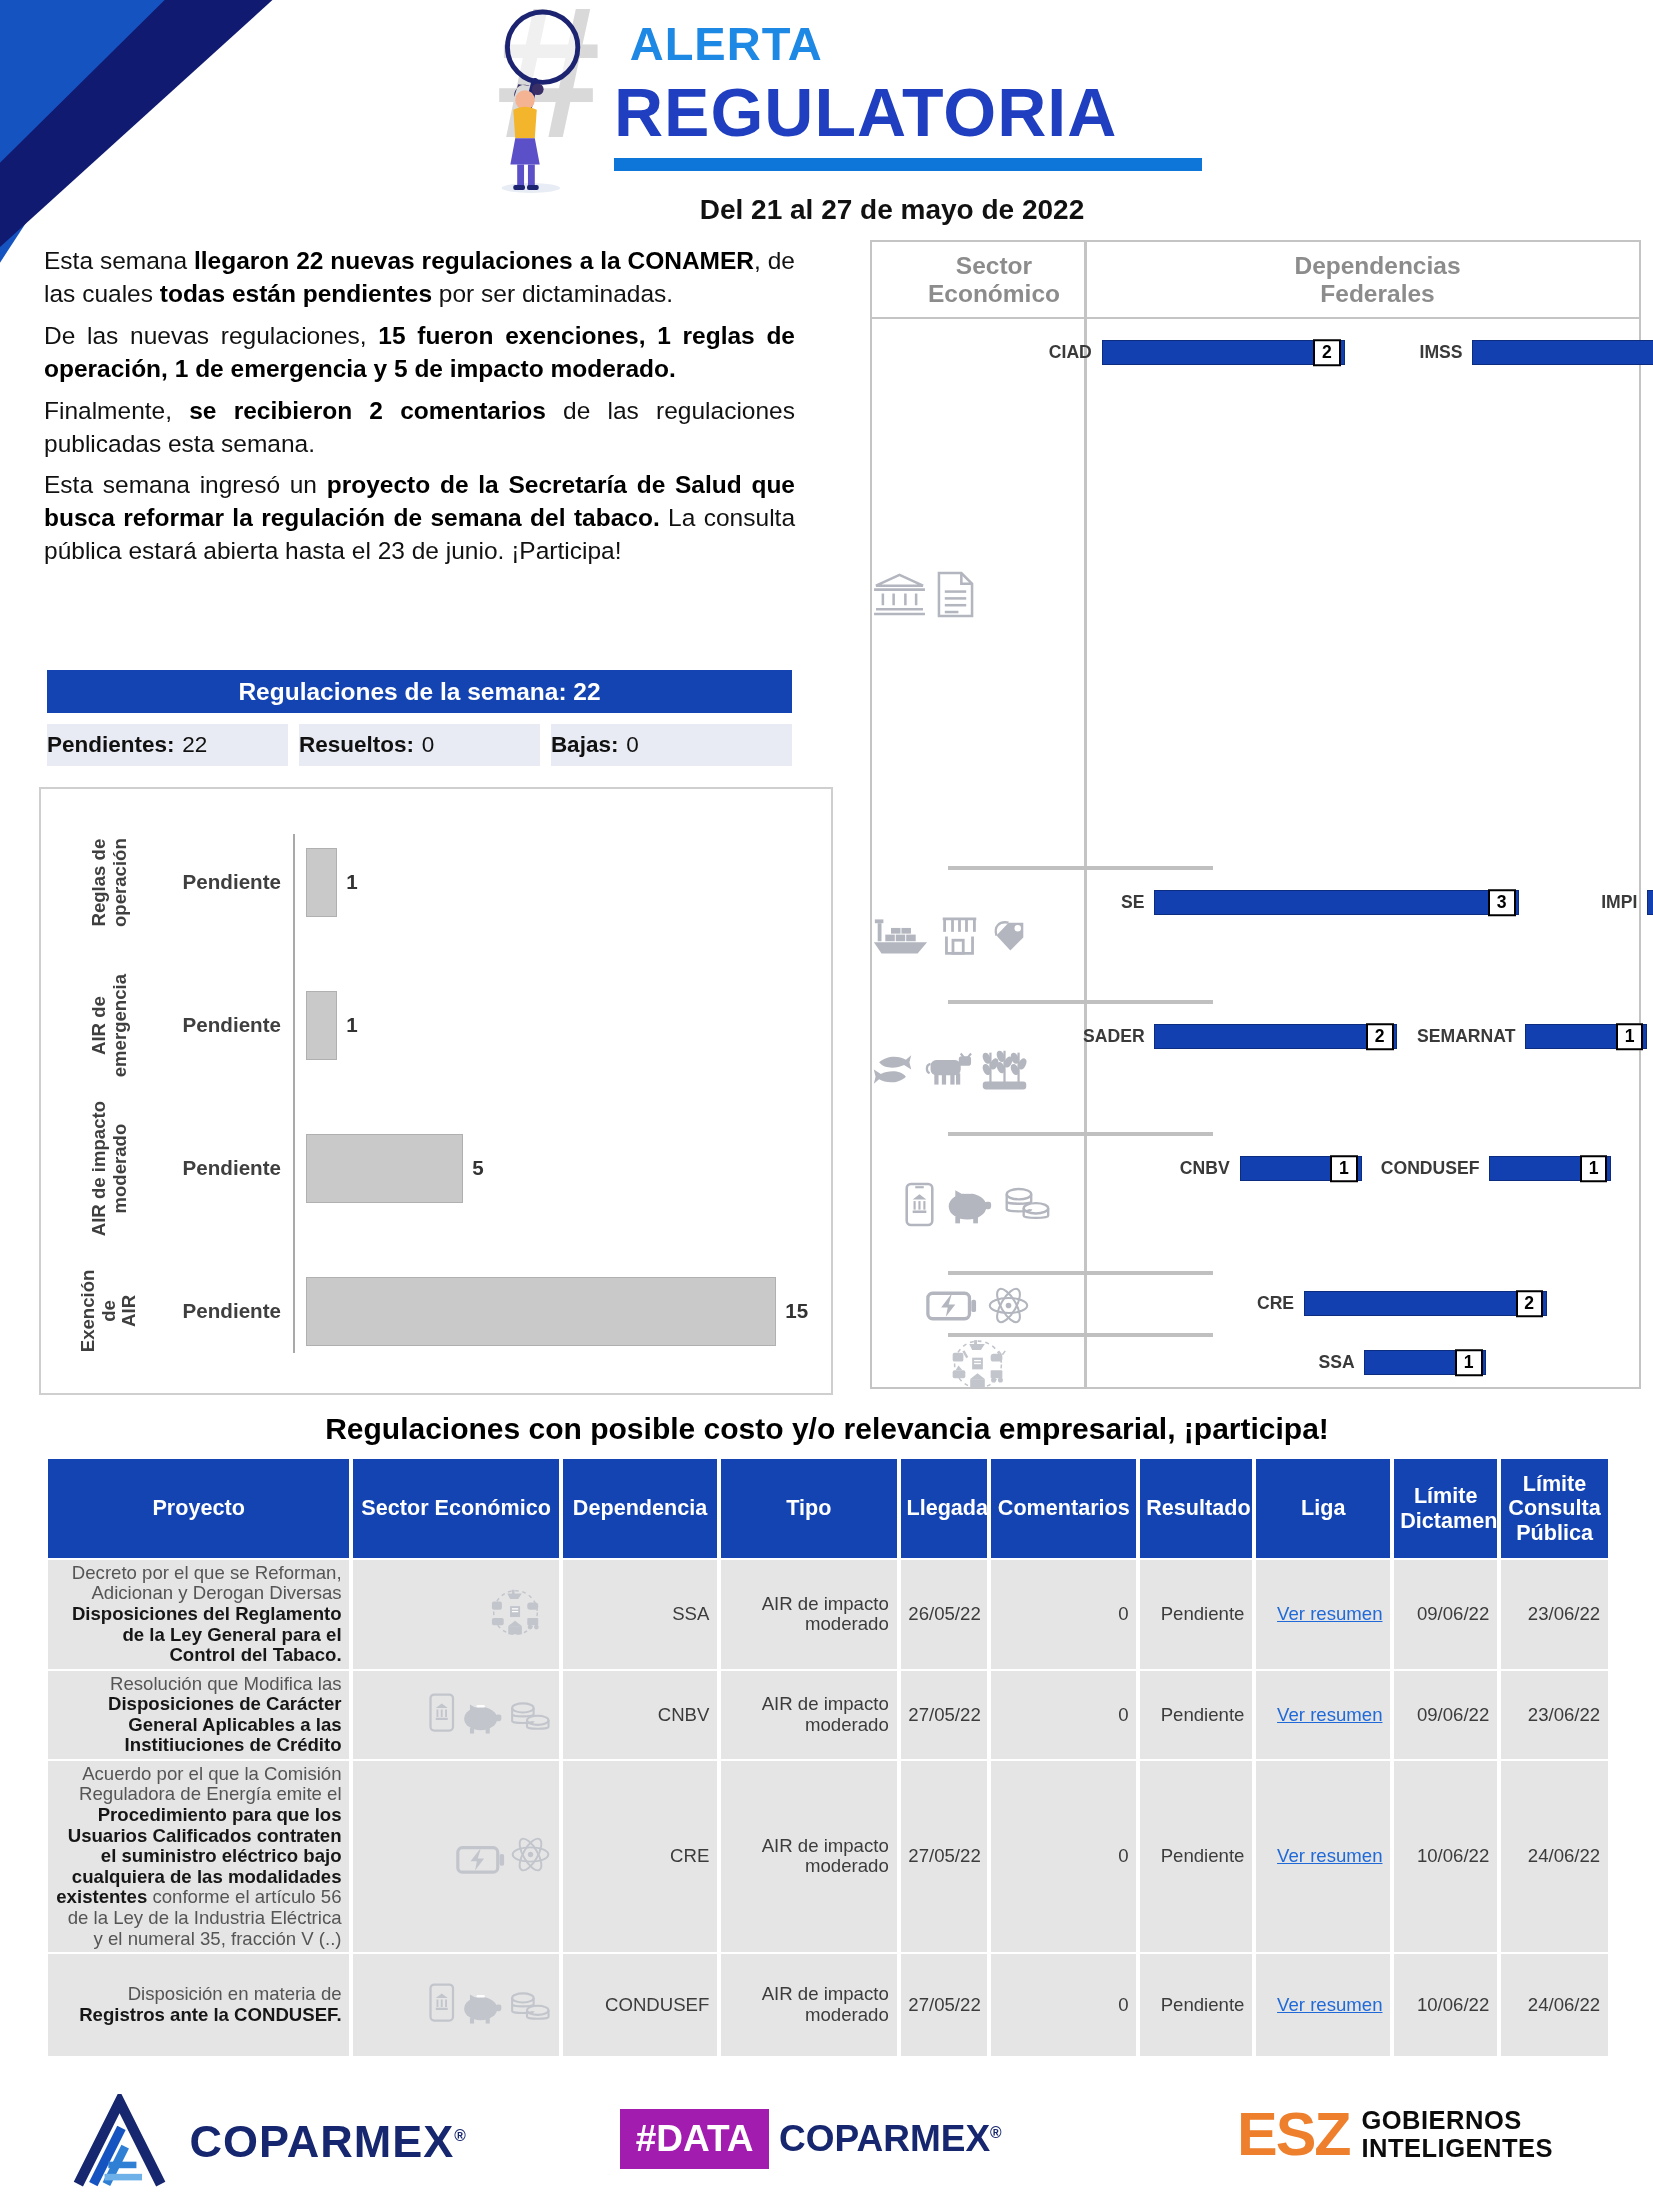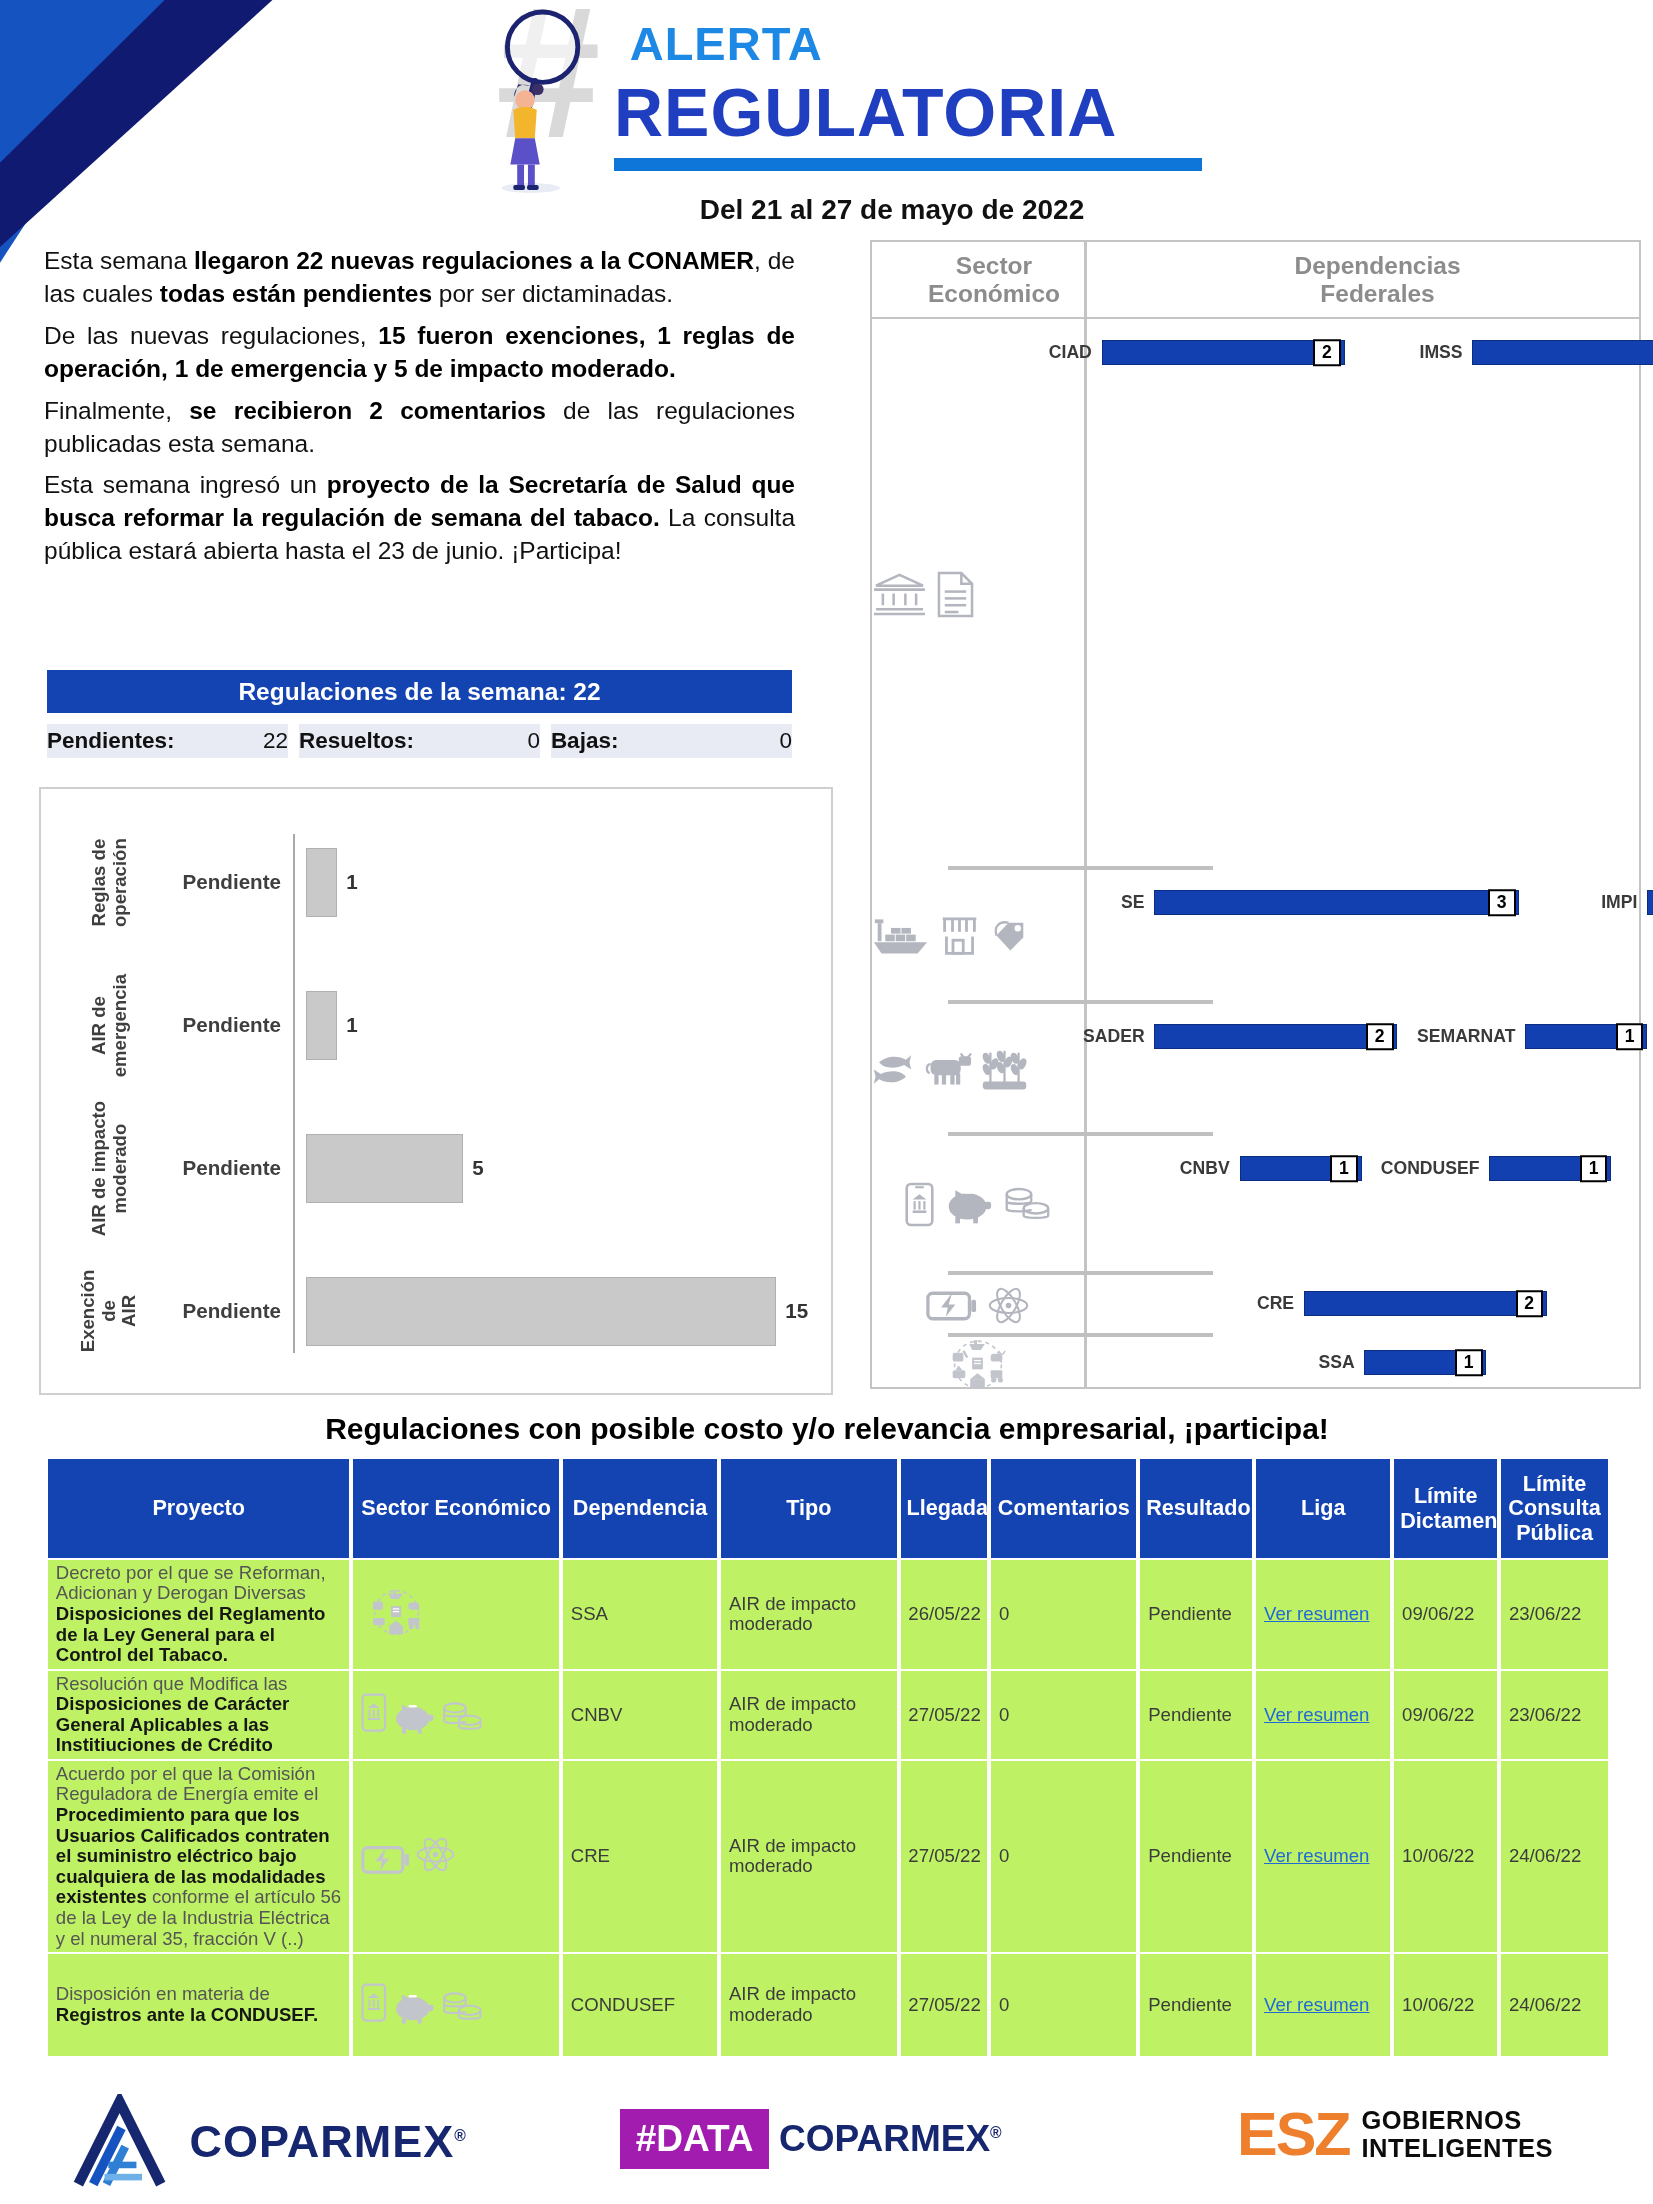--- a/index.html
+++ b/index.html
@@ -18,21 +18,21 @@
               font-size:28px;font-weight:bold;color:#111;}
   
   .intro{position:absolute;left:44px;top:244px;width:751px;text-align:justify;
          font-size:24.5px;line-height:33px;color:#111;}
   .intro p{margin:0 0 8.8px 0;}
   .intro strong{font-weight:bold;color:#000;}
   
   .banner{position:absolute;left:47px;top:670px;width:745px;height:43px;background:#1444b2;
           color:#fff;font-size:24.5px;font-weight:bold;display:flex;align-items:center;justify-content:center;}
   .stats{position:absolute;left:47px;top:724px;width:745px;display:flex;gap:10.8px;}
-  .stat-box{flex:1;height:34px;background:#e9ebf4;display:flex;align-items:center;justify-content:space-between;
+  .stat-box{flex:1;height:42px;background:#e9ebf4;display:flex;align-items:center;justify-content:flex-start;
             font-size:22.5px;color:#111;}
   .stat-box b{margin-right:7.8px;}
   
   .lchart{position:absolute;left:39px;top:787px;width:794px;height:608px;border:2px solid #cfcfcf;
           box-sizing:border-box;padding-top:21.6px;}
   .axis{position:absolute;left:252px;top:45px;height:519px;width:2px;background:#a9a9a9;}
   .lrow{display:flex;align-items:center;height:143px;}
   .cat{width:137px;display:flex;align-items:center;justify-content:center;}
   .cat span{display:inline-block;transform:rotate(-90deg);white-space:pre-line;text-align:center;
             font-size:18.6px;font-weight:bold;color:#3f3f3f;line-height:20.6px;}
@@ -60,21 +60,21 @@
   .vbox{position:absolute;right:2.9px;top:50%;transform:translateY(-50%);width:23.5px;height:23.5px;background:#fff;
         border:2px solid #000;display:flex;align-items:center;justify-content:center;
         font-size:17.6px;font-weight:bold;color:#000;}
   
   .tbl-title{position:absolute;left:0;right:0;top:1412px;text-align:center;
              font-size:30px;font-weight:bold;color:#000;}
   .rtable{position:absolute;left:44px;top:1457px;width:1568px;border-collapse:separate;border-spacing:4.9px 2.9px;
           table-layout:fixed;}
   .rtable th{background:#1444b2;color:#fff;font-size:21.6px;font-weight:bold;height:95px;
              line-height:24.5px;padding:2px 5.9px;vertical-align:middle;}
-  .rtable td{background:#bef264;font-size:18.6px;color:#3c3c3c;text-align:left;vertical-align:middle;
+  .rtable td{background:#e5e5e5;font-size:18.6px;color:#3c3c3c;text-align:right;vertical-align:middle;
              padding:2.9px 7.8px;line-height:20.6px;}
   .rtable td.proj span{color:#555;}
   .rtable td.proj strong{color:#161616;}
   .r1{height:98px;} .r2{height:86px;} .r3{height:188px;} .r4{height:102px;}
   a.liga{color:#2069d8;text-decoration:underline;font-size:18.6px;}
   
   .f-coparmex{position:absolute;left:69px;top:2094px;display:flex;align-items:center;gap:17.6px;}
   .cop-name{font-size:45px;font-weight:bold;color:#16276f;letter-spacing:1px;}
   sup{font-size:15.7px;}
   .f-data{position:absolute;left:620px;top:2109px;display:flex;align-items:center;}

